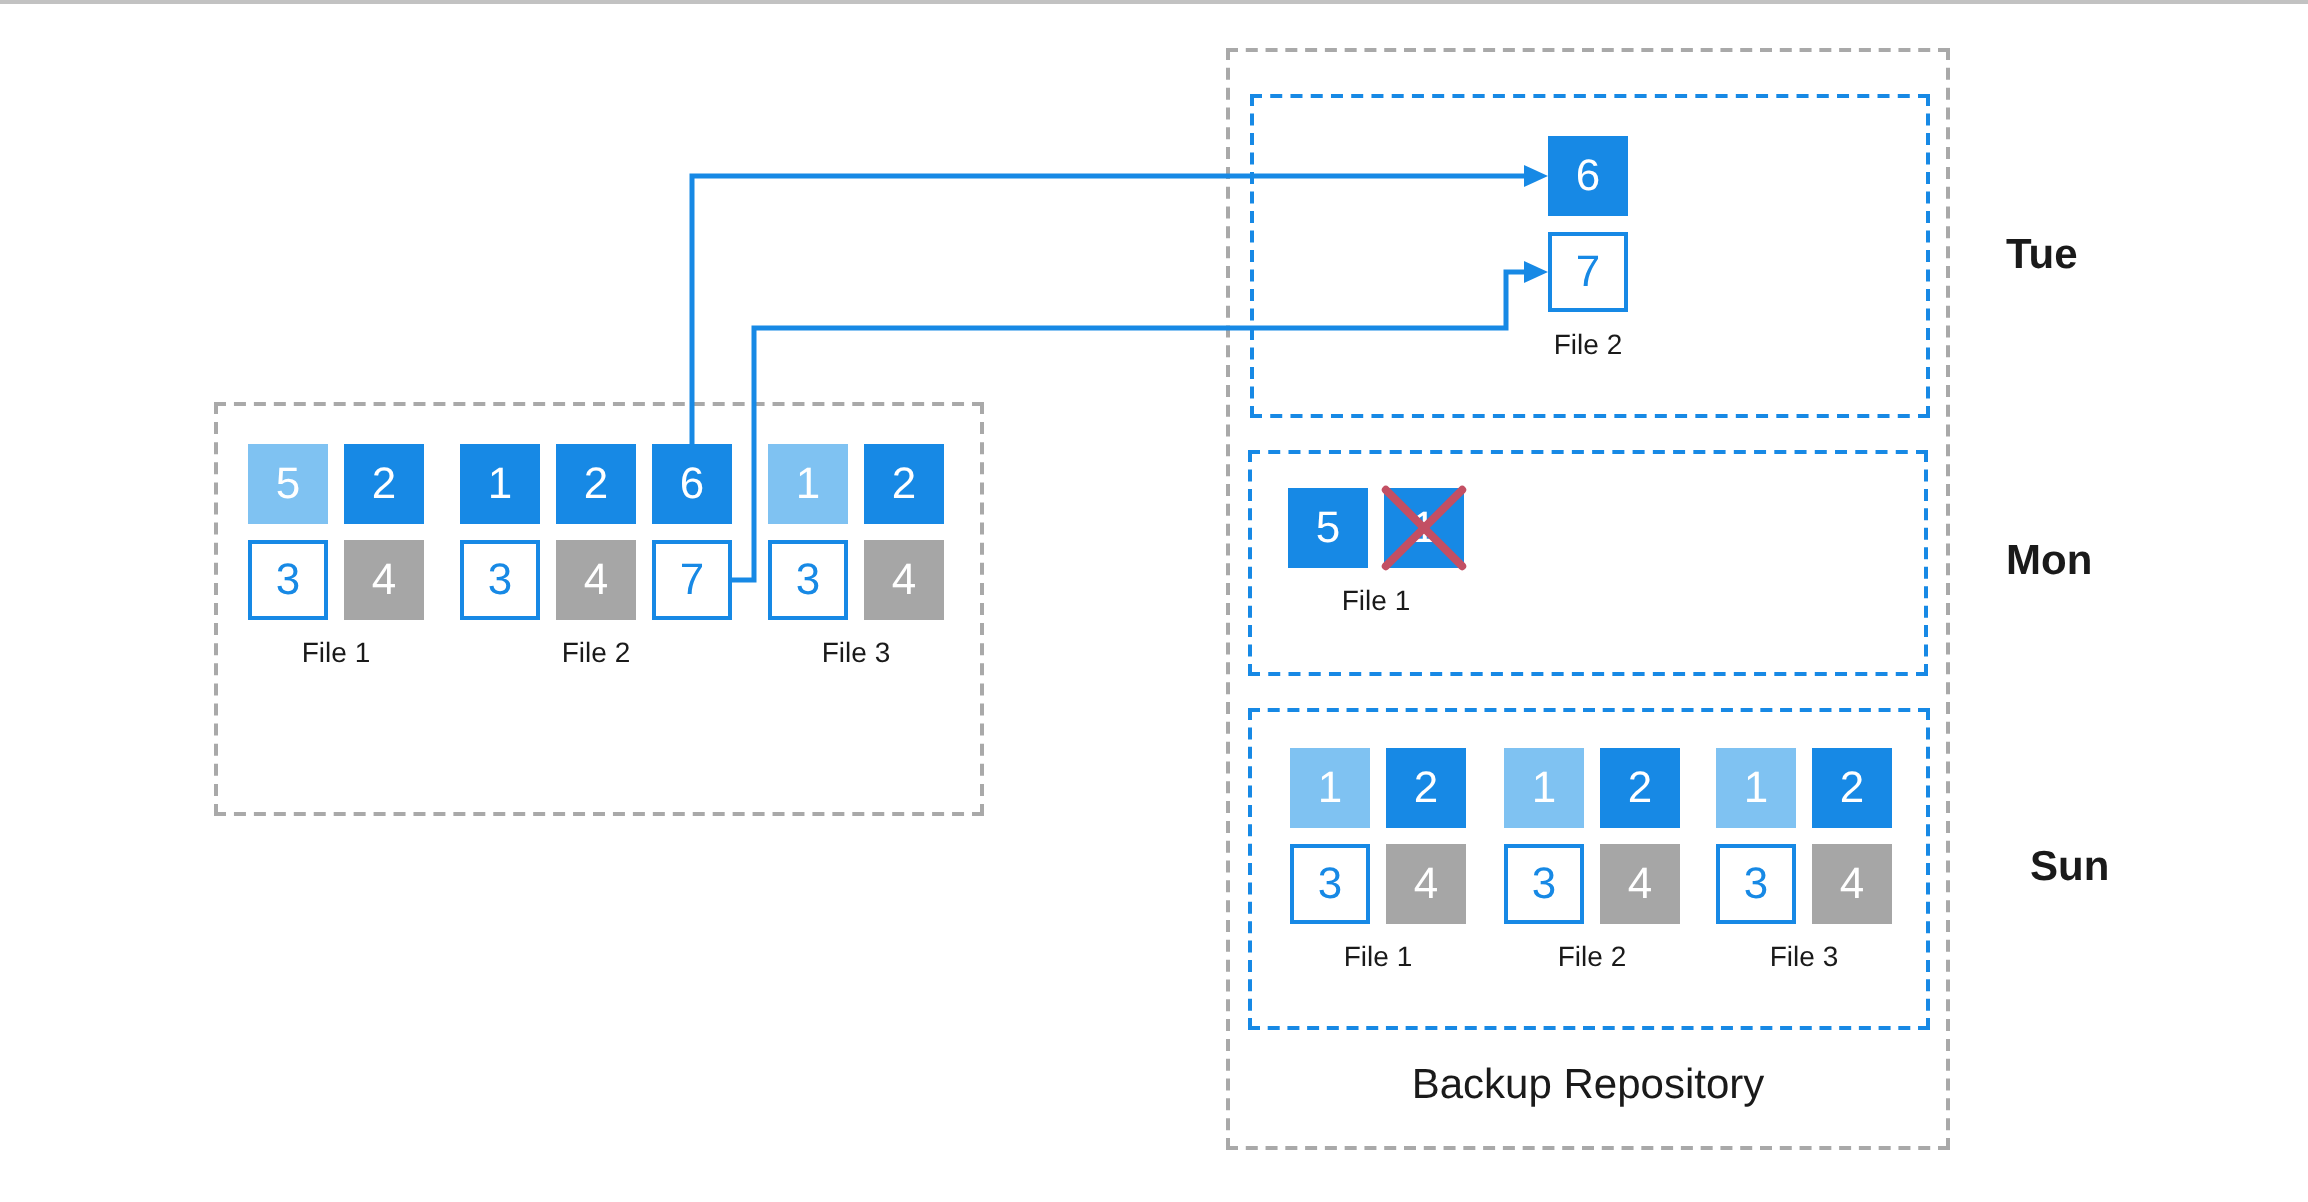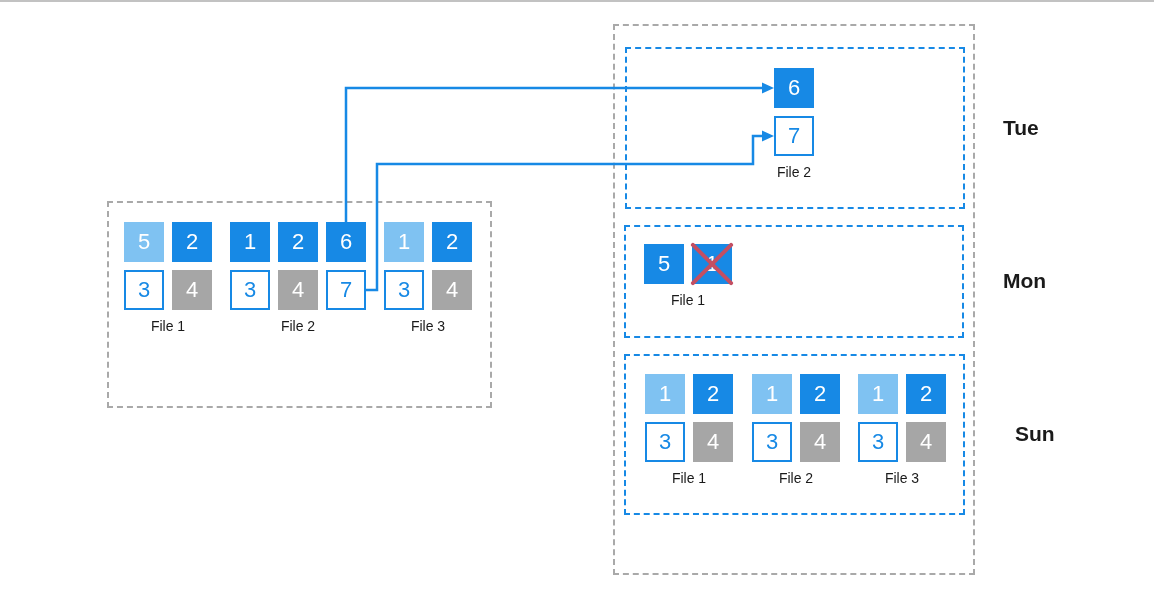--- a/index.html
+++ b/index.html
@@ -141,20 +141,21 @@
           <div class="blk solid">2</div>
         </div>
         <div class="brow">
           <div class="blk outline">3</div>
           <div class="blk gray">4</div>
         </div>
       </div>
     <div class="flabel">File 3</div>
   </div>
 
+  <div class="biglabel" style="left:613px;top:531px;width:362px;">Backup Repository</div>
 
   <div class="daylabel" style="left:1003px;top:115px;">Tue</div>
   <div class="daylabel" style="left:1003px;top:268px;text-align:right;">Mon</div>
   <div class="daylabel" style="left:1003px;top:421px;margin-left:12px;">Sun</div>
 
   <svg class="arrows" viewBox="0 0 1154 601">
     <g>
       <polyline points="346,222 346,88 762,88"></polyline>
       <polygon points="762,82.5 762,93.5 774,88"></polygon>
     </g>

